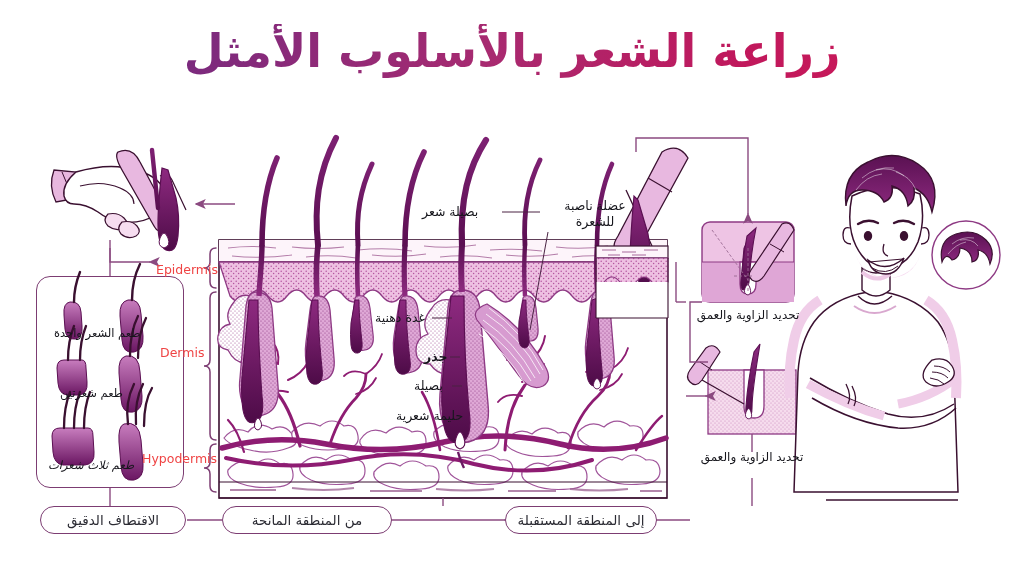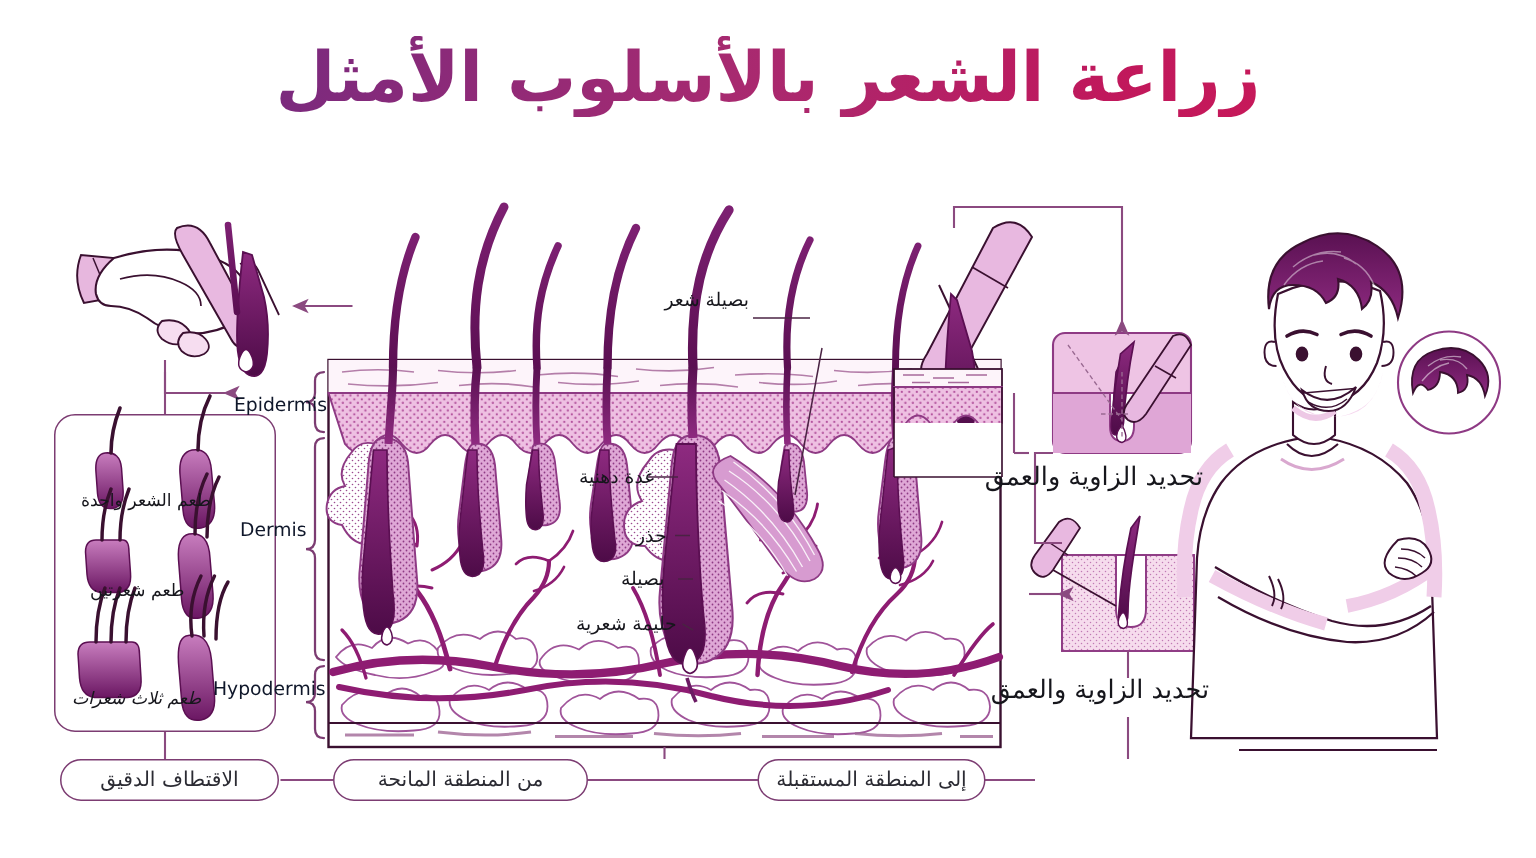--- a/index.html
+++ b/index.html
@@ -53,36 +53,36 @@
     color: #16161c;
     white-space: nowrap;
     line-height: 1.25;
   }
   .anno.two { white-space: normal; text-align: center; width: 78px; }
 
   .layerlabel {
     position: absolute;
     direction: ltr;
     font-size: 12.5px;
-    color: #0f172a;
+    color: #ef4444;
     white-space: nowrap;
   }
 
   .graftlabel {
     position: absolute;
     direction: rtl;
     font-size: 11.5px;
     color: #16161c;
     white-space: nowrap;
   }
 
   .panel-cap {
     position: absolute;
     direction: rtl;
-    font-size: 17px;
+    font-size: 12px;
     color: #16161c;
     white-space: nowrap;
     text-align: center;
   }
 
   
   .graftbox {
     position: absolute;
     left: 36px; top: 276px; width: 148px; height: 212px;
     border: 1.5px solid #7c3c72; border-radius: 14px; background: #fff;
@@ -491,25 +491,26 @@
   </svg>
 
   <div class="graftlabel" style="left:54px; top:326px;">طعم الشعر واحدة</div>
   <div class="graftlabel" style="left:60px; top:386px;">طعم شعرتين</div>
   <div class="graftlabel" style="left:48px; top:458px;font-style:italic;">طعم ثلاث شعرات</div>
 
   <div class="layerlabel" style="left:156px; top:262px; width:48px;">Epidermis</div>
   <div class="layerlabel" style="left:160px; top:345px; width:44px;">Dermis</div>
   <div class="layerlabel" style="left:142px; top:451px; width:62px;">Hypodermis</div>
 
-  <div class="anno" style="left:422px; top:192px;margin-left:21px;">بصيلة شعر</div>
-  <div class="anno" style="left:386px; top:310px;">غدة دهنية</div>
-  <div class="anno" style="left:424px; top:349px;">جذر</div>
+  <div class="anno" style="left:422px; top:204px;">بصيلة شعر</div>
+  <div class="anno two" style="left:556px; top:198px;">عضلة ناصبة للشعرة</div>
+  <div class="anno" style="left:375px; top:310px;">غدة دهنية</div>
+  <div class="anno" style="left:424px; top:349px;font-weight:bold;">جذر</div>
   <div class="anno" style="left:414px; top:378px;">بصيلة</div>
-  <div class="anno" style="left:384px; top:408px;">حليمة شعرية</div>
+  <div class="anno" style="left:396px; top:408px;">حليمة شعرية</div>
 
   <div class="panel-cap" style="left:694px; top:308px; width:108px;">تحديد الزاوية والعمق</div>
   <div class="panel-cap" style="left:698px; top:450px; width:108px;">تحديد الزاوية والعمق</div>
 
   <div class="pill" style="left:40px; top:506px; width:146px;">الاقتطاف الدقيق</div>
   <div class="pill" style="left:222px; top:506px; width:170px;">من المنطقة المانحة</div>
   <div class="pill" style="left:505px; top:506px; width:152px;">إلى المنطقة المستقبلة</div>
 
 </div>
 

